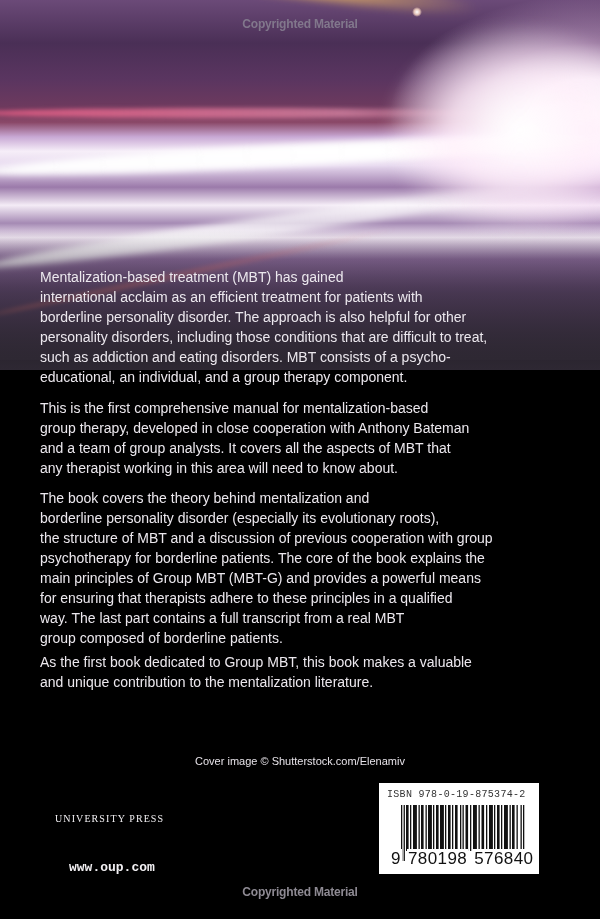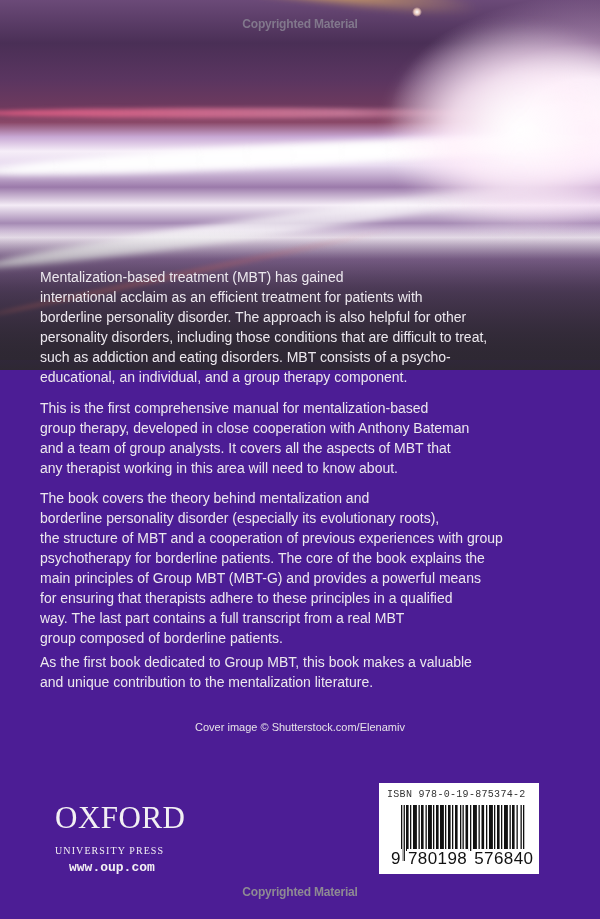--- a/index.html
+++ b/index.html
@@ -2,21 +2,21 @@
 <html><head>
   <meta charset="utf-8">
   <style>
     * { margin: 0; padding: 0; box-sizing: border-box; }
     html, body {
       width: 600px; height: 919px; overflow: hidden;
       background: #2e2833;
     }
     .cover {
       position: relative; width: 600px; height: 919px; overflow: hidden;
-      background: #4c1d95;
+      background: #000000;
       font-family: "Liberation Sans", "DejaVu Sans", sans-serif;
     }
     
     .art {
       position: absolute; left: 0; top: 0; width: 600px; height: 360px;
       background:
         radial-gradient(ellipse 200px 120px at 590px 115px, rgba(255,255,255,1) 0%, rgba(255,245,255,0.95) 30%, rgba(240,200,240,0.5) 60%, rgba(200,150,210,0) 100%),
         linear-gradient(180deg, #6b4a78 0%, #4a2f56 12%, #5a3560 22%, #6e3a5e 30%, #8a4868 34%, #c8a8d4 38%, #f6eef8 42%, #e6d8ee 46%, #9b7aaa 52%, #f4ecf6 57%, #a58ab4 62%, #f0e6f2 66%, #8c6b9c 72%, #6a4c7a 80%, #553e62 88%, #3c2f44 96%, #2e2833 100%);
     }
     .streak { position: absolute; transform-origin: right center; border-radius: 50%; }
@@ -71,21 +71,21 @@
       position: absolute; left: 40px; width: 520px; text-align: left;
       color: #ece8ee; font-size: 14px; line-height: 20px;
     }
     .p1 { top: 267px; }
     .p2 { top: 398px; }
     .p3 { top: 488px; }
     .p4 { top: 652px; }
     .line { display: block; white-space: nowrap; }
 
     .credit {
-      position: absolute; left: 0; width: 600px; top: 721px; text-align: center;
+      position: absolute; left: 0; width: 600px; top: 755px; text-align: center;
       color: #e6e2e8; font-size: 11px;
     }
 
     .oup-logo {
       position: absolute; left: 55px; top: 802px; width: 140px;
       font-family: "Liberation Serif", "DejaVu Serif", serif; color: #f2f0f3;
     }
     .oup-oxford { font-size: 31px; letter-spacing: 0.5px; line-height: 32px; }
     .oup-press { font-size: 10px; letter-spacing: 1.1px; margin-top: 11px; }
     .oup-url {
@@ -142,37 +142,36 @@
   <div class="blurb p2">
     <span class="line">This is the first comprehensive manual for mentalization-based</span>
     <span class="line">group therapy, developed in close cooperation with Anthony Bateman</span>
     <span class="line">and a team of group analysts. It covers all the aspects of MBT that</span>
     <span class="line">any therapist working in this area will need to know about.</span>
   </div>
 
   <div class="blurb p3">
     <span class="line">The book covers the theory behind mentalization and</span>
     <span class="line">borderline personality disorder (especially its evolutionary roots),</span>
-    <span class="line">the structure of MBT and a cooperation of previous experiences with group</span>
+    <span class="line">the structure of MBT and a discussion of previous cooperation with group</span>
     <span class="line">psychotherapy for borderline patients. The core of the book explains the</span>
     <span class="line">main principles of Group MBT (MBT-G) and provides a powerful means</span>
     <span class="line">for ensuring that therapists adhere to these principles in a qualified</span>
     <span class="line">way. The last part contains a full transcript from a real MBT</span>
     <span class="line">group composed of borderline patients.</span>
   </div>
 
   <div class="blurb p4">
     <span class="line">As the first book dedicated to Group MBT, this book makes a valuable</span>
     <span class="line">and unique contribution to the mentalization literature.</span>
   </div>
 
   <div class="credit">Cover image © Shutterstock.com/Elenamiv</div>
 
   <div class="oup-logo">
-    <div class="oup-oxford">OXFORD</div>
     <div class="oup-press">UNIVERSITY PRESS</div>
   </div>
   <div class="oup-url">www.oup.com</div>
 
   <div class="barcode-box">
     <div class="isbn-text">ISBN 978-0-19-875374-2</div>
     <svg class="bars" viewBox="0 0 124 56" preserveAspectRatio="none">
       <g fill="#111">
         <rect x="0" y="0" width="1.3" height="56"></rect>
         <rect x="2.6" y="0" width="1.3" height="56"></rect>

